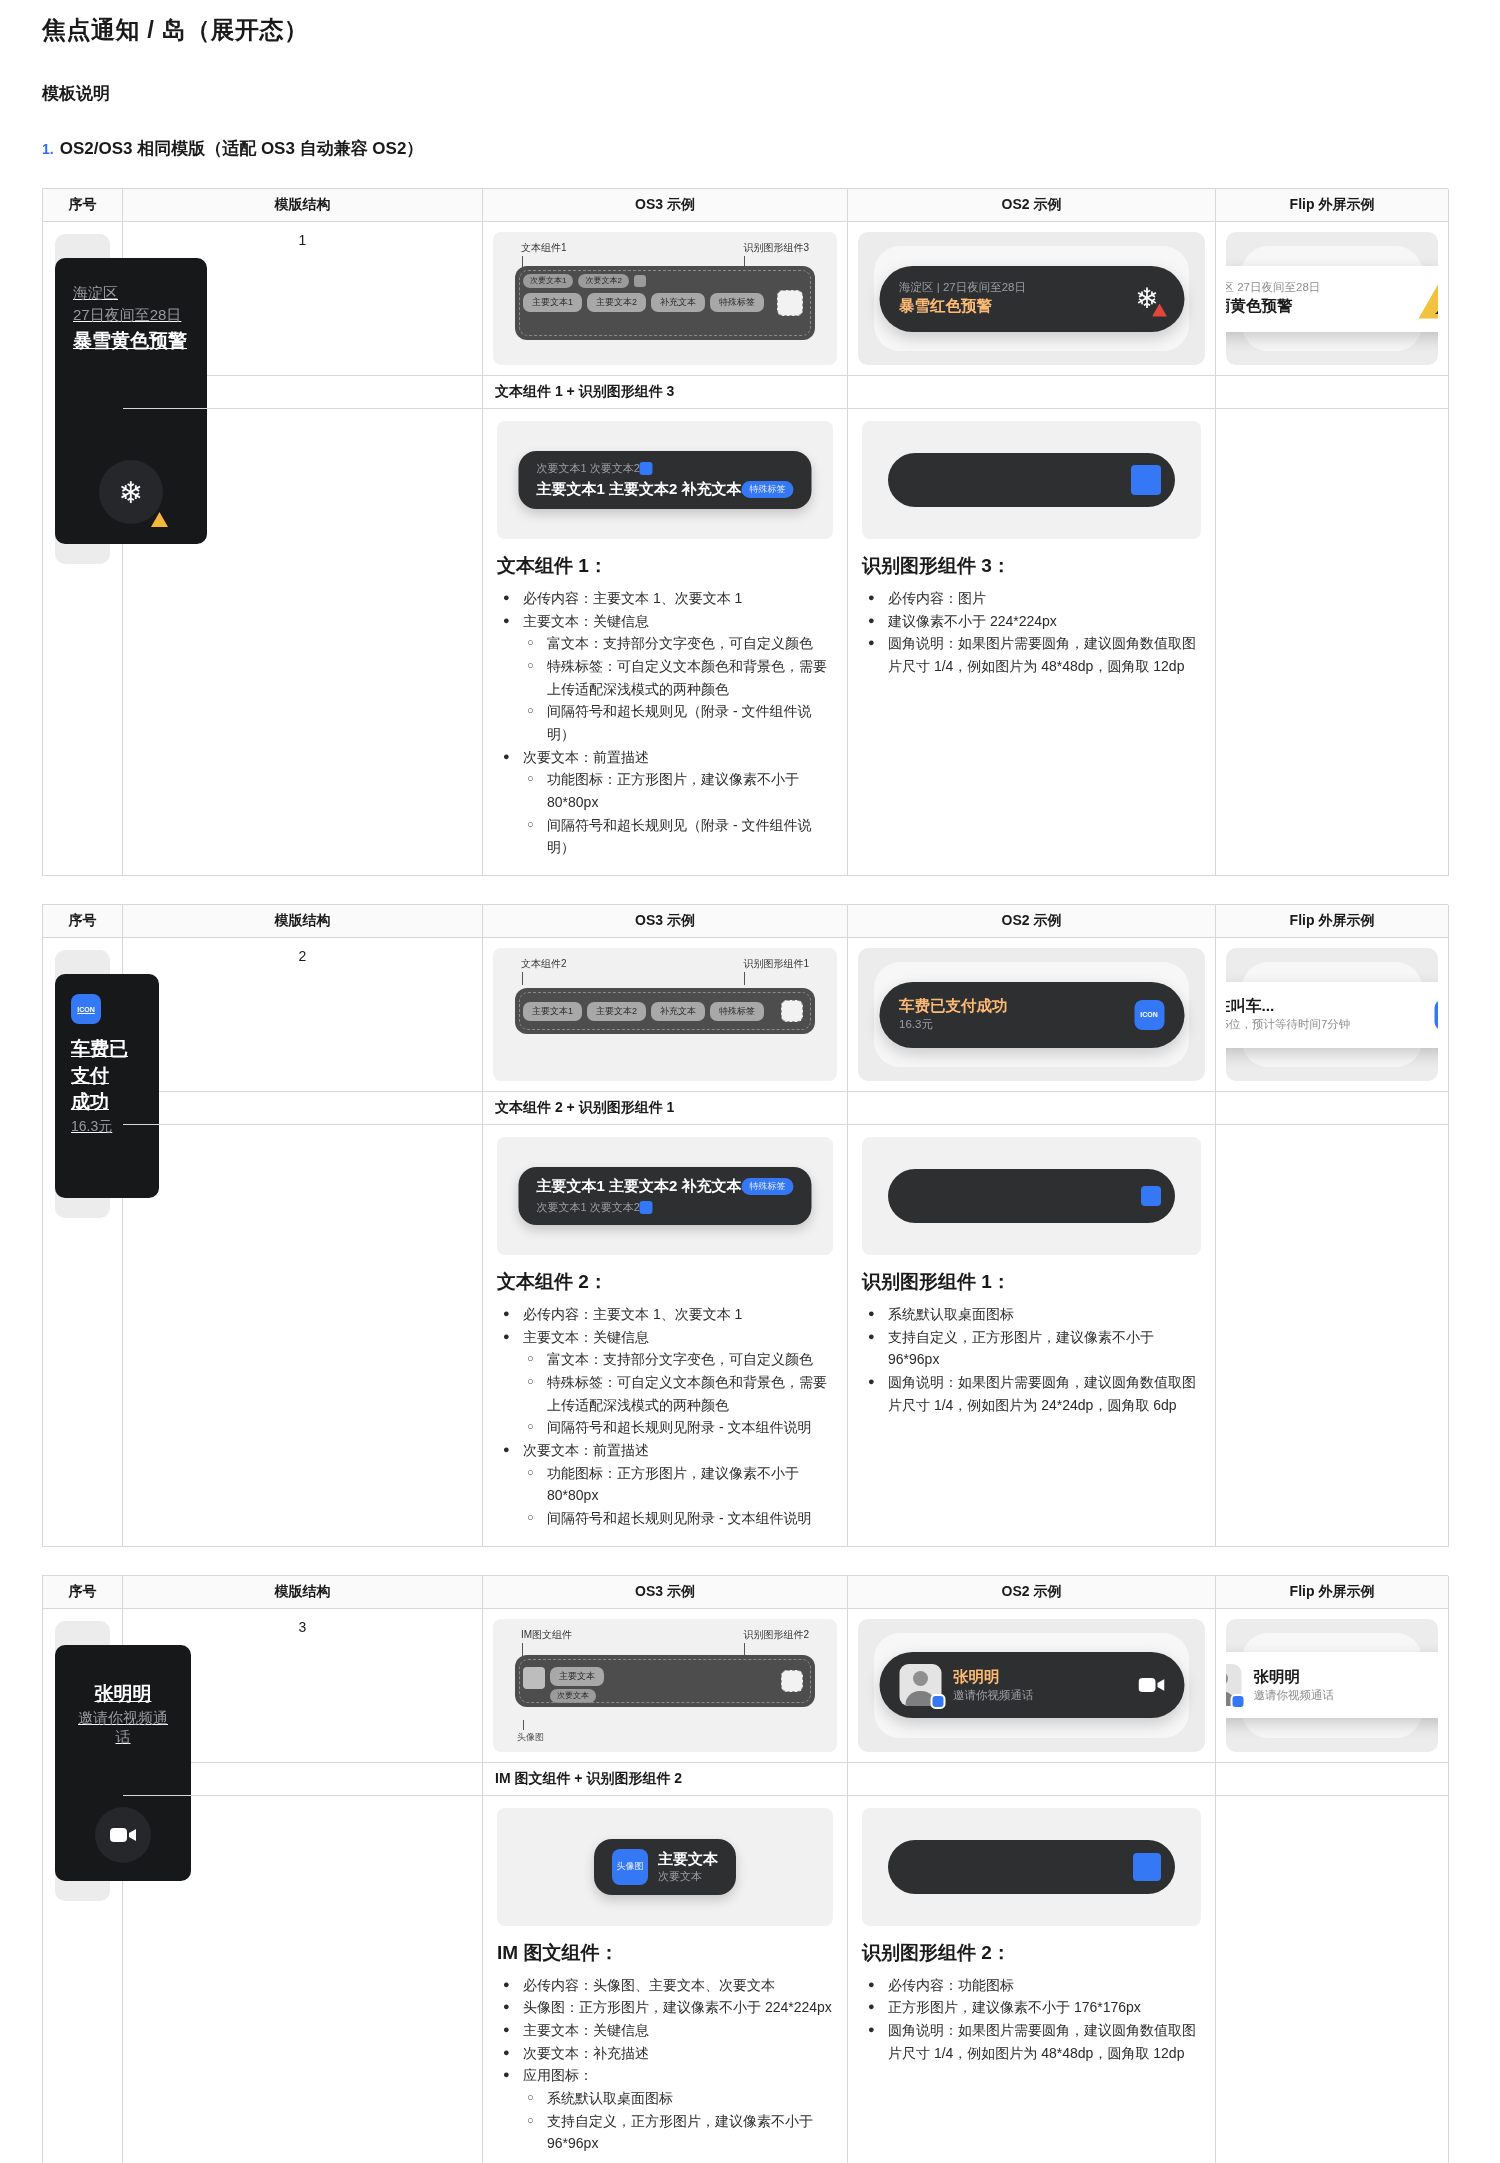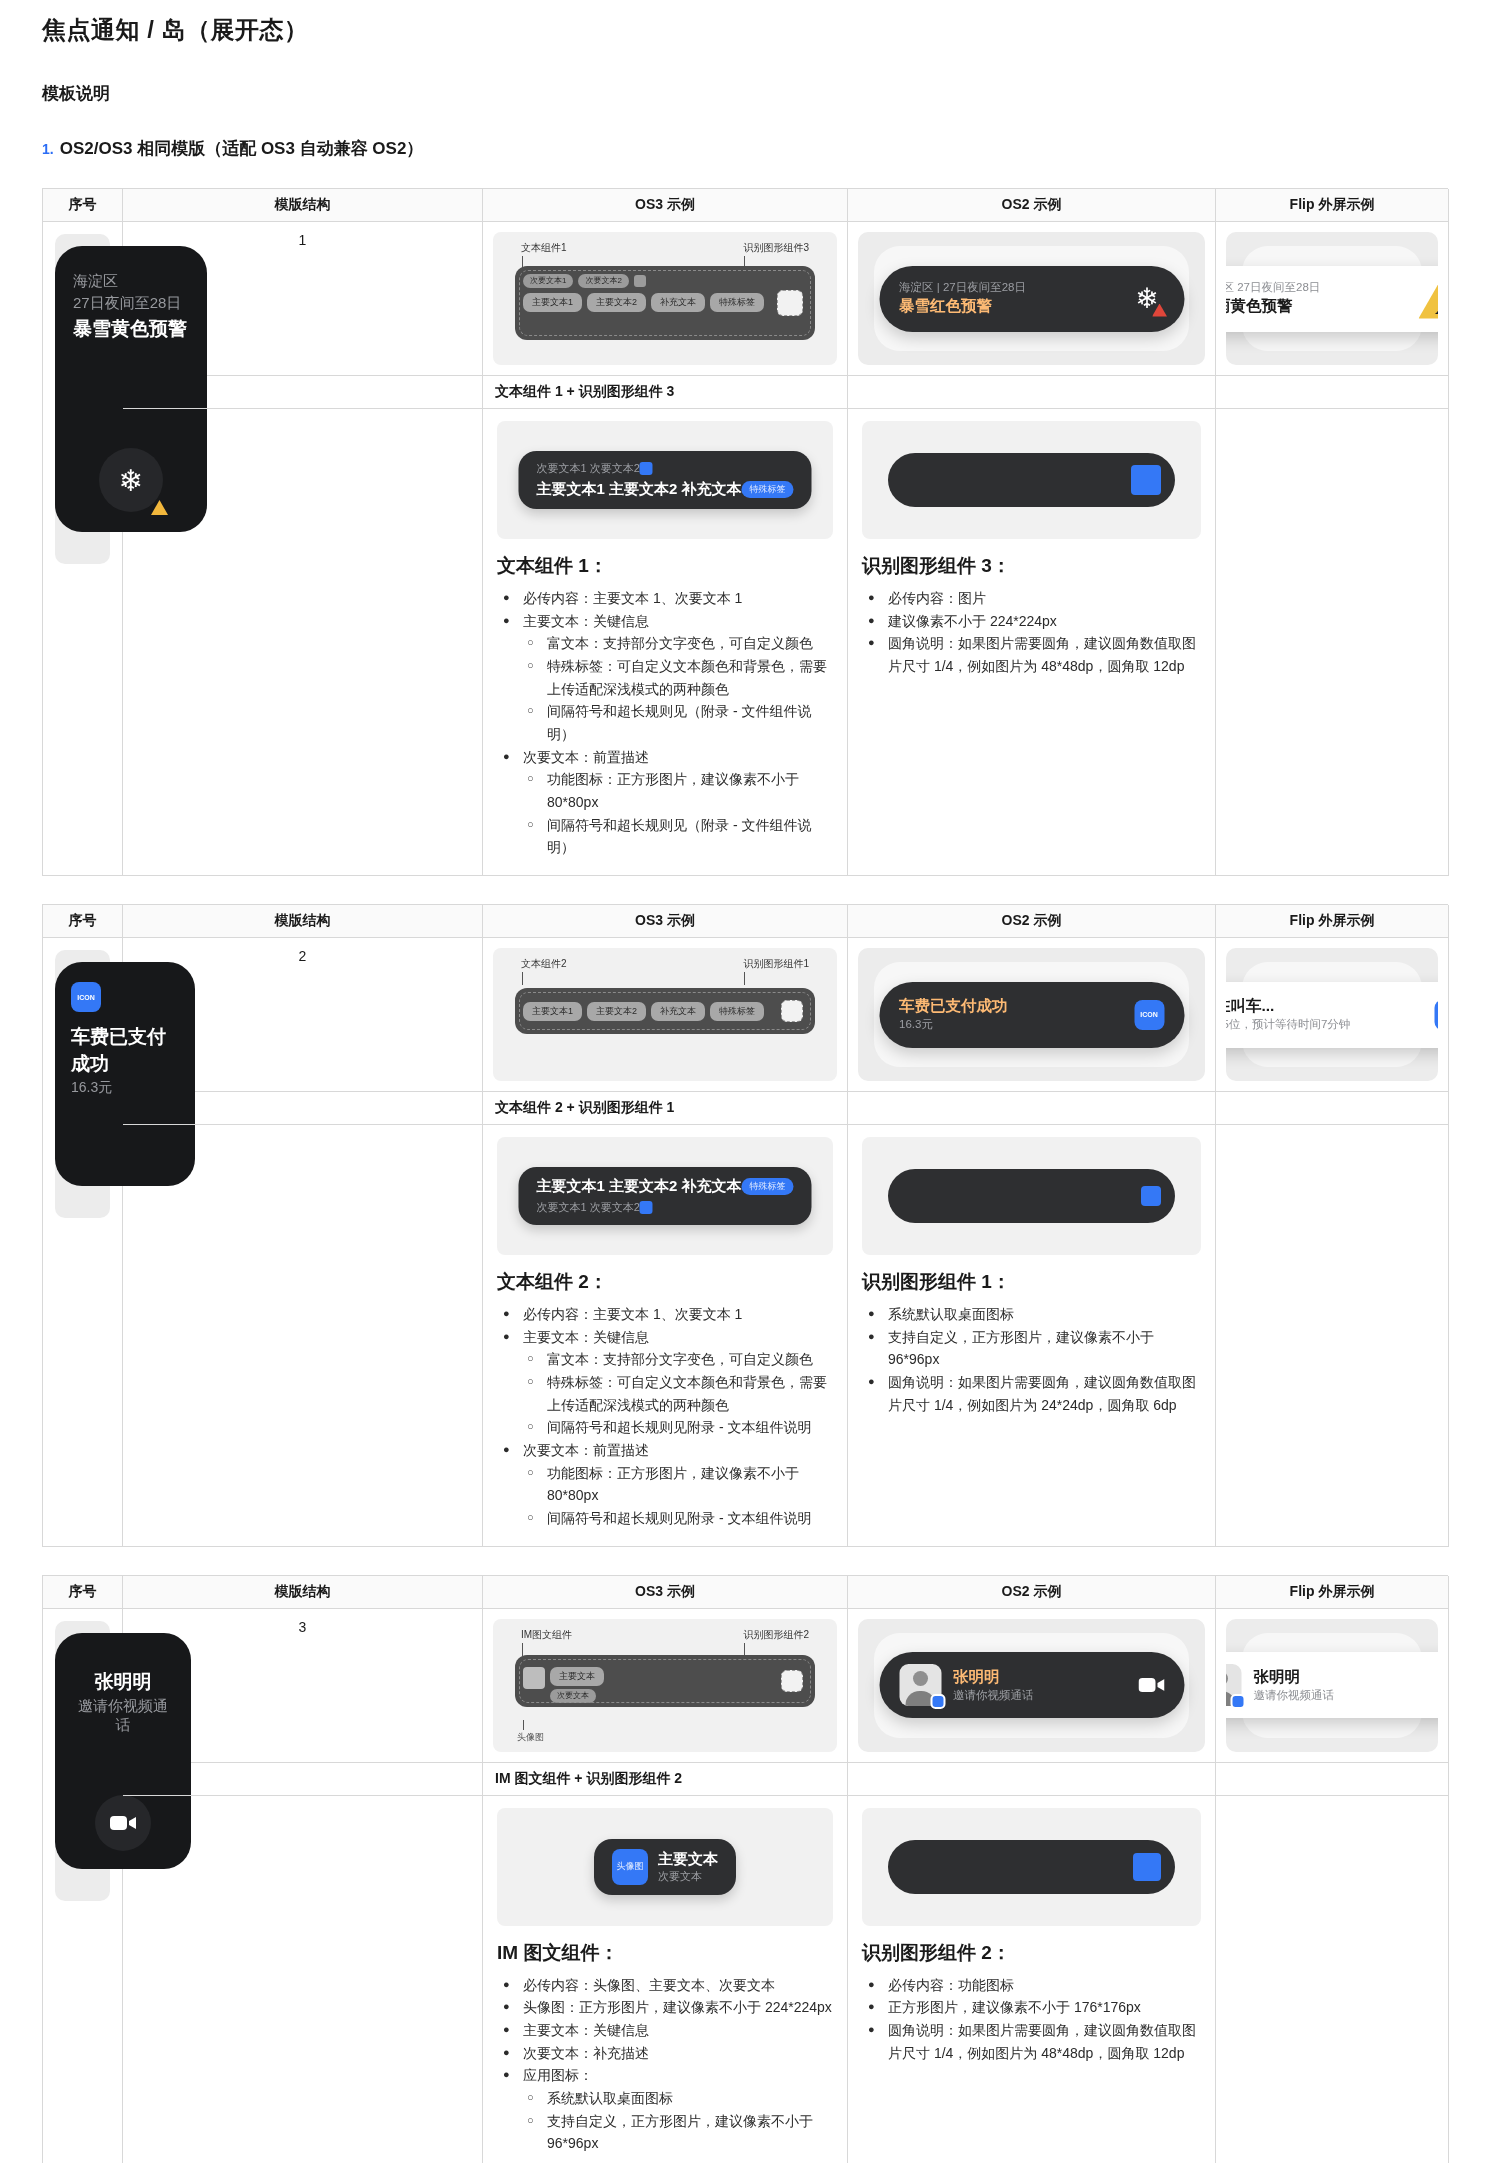--- a/index.html
+++ b/index.html
@@ -70,21 +70,21 @@
                display:flex; align-items:center; justify-content:center; flex:none; font-weight:bold; }
   .avatar { width:42px; height:42px; border-radius:9px; background:#e4e4e4; position:relative; overflow:visible; flex:none; margin-right:12px; }
   .avatar .mask { position:absolute; inset:0; border-radius:9px; overflow:hidden; }
   .avatar .head { position:absolute; top:7px; left:50%; transform:translateX(-50%); width:15px; height:15px; border-radius:50%; background:#8f8f8f; }
   .avatar .body { position:absolute; bottom:0; left:50%; transform:translateX(-50%); width:30px; height:15px; border-radius:14px 14px 0 0; background:#7f7f7f; }
   .avatar .badge { position:absolute; right:-4px; bottom:-3px; width:15px; height:15px; border-radius:5px; background:#3478f6; border:2px solid #fff; }
   .vcam { width:26px; height:18px; flex:none; color:#ffffff; }
 
   
   .flipbox { position:absolute; left:12px; right:12px; top:12px; background:#ececec; border-radius:10px; }
-  .phone { background:#17181a; border-radius:27px; margin:12px auto; color:#fff; position:relative; }
+  .phone { background:#17181a; border-radius:10px; margin:24px auto; color:#fff; position:relative;text-decoration:underline; }
   .phone .fsec { color:#97999e; font-size:15px; line-height:1.45; }
   .phone .fpri { color:#fff; font-size:19px; font-weight:bold; line-height:1.4; margin-top:2px; }
   .phone .fgray { color:#97999e; font-size:14px; margin-top:2px; }
   .circ { position:absolute; left:50%; transform:translateX(-50%); width:64px; height:64px; border-radius:50%; background:#26272a;
           display:flex; align-items:center; justify-content:center; }
 
   
   .dheading { font-size:19px; font-weight:bold; margin:14px 0 8px 0; }
   .bullet { display:flex; font-size:14px; color:#2b2b2b; line-height:1.62; }
   .bullet .marker { flex:none; }
@@ -310,21 +310,21 @@
         <div class="ptxt">
           <div class="pri">正在叫车...</div>
           <div class="sec">前面5位，预计等待时间7分钟</div>
         </div>
         <div class="iconbadge">ICON</div>
       </div>
     </div>
   </div>
   <div class="c" style="grid-row:2 / span 3;">
     <div class="flipbox" style="height:268px;">
-      <div class="phone" style="width:140px; height:224px; padding:20px 16px;">
+      <div class="phone" style="width:104px; height:224px; padding:20px 16px;">
         <div class="iconbadge" style="margin-bottom:12px;">ICON</div>
         <div class="fpri"><span>车费已支付</span><br><span>成功</span></div>
         <div class="fgray">16.3元</div>
       </div>
     </div>
   </div>
 
   <div class="c"></div>
   <div class="c sub">文本组件 2 + 识别图形组件 1</div>
   <div class="c"></div>

